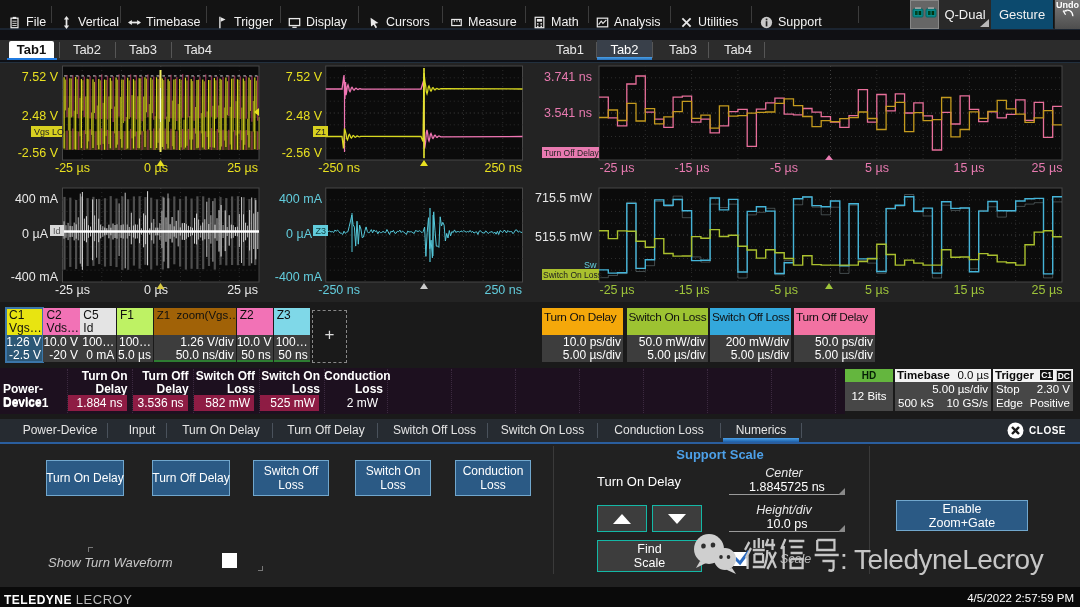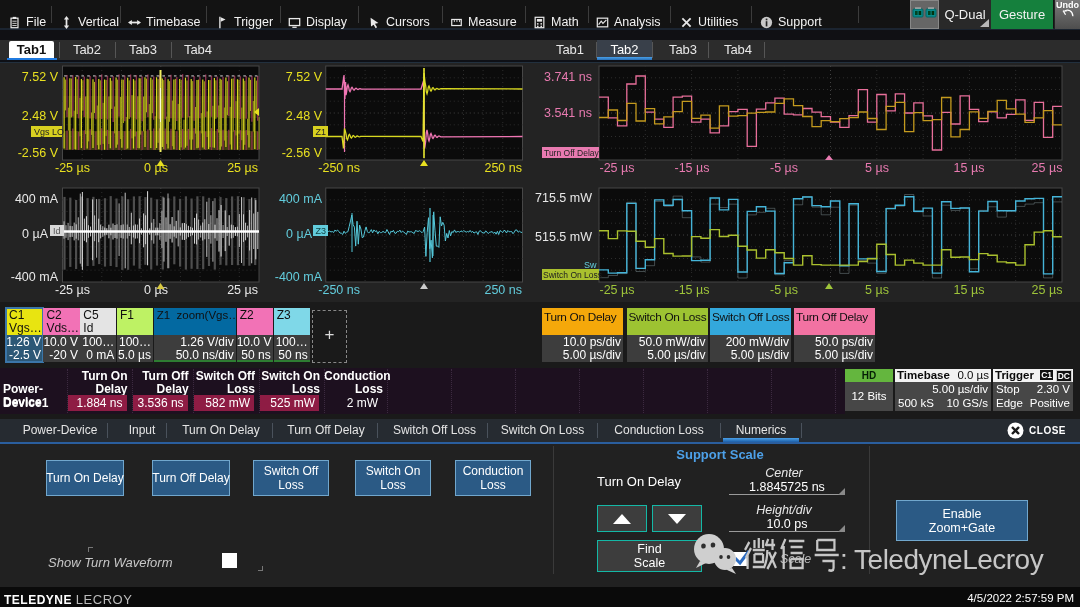--- a/index.html
+++ b/index.html
@@ -3,21 +3,21 @@
 *{margin:0;padding:0;box-sizing:border-box}
 html,body{width:1080px;height:607px;background:#1a1a1a;font-family:"Liberation Sans",sans-serif;overflow:hidden;position:relative}
 .abs{position:absolute}
 
 #menubar{left:0;top:0;width:1080px;height:30px;background:#131313;border-bottom:2px solid #1b2430}
 .mi{position:absolute;top:0;height:44px;display:flex;align-items:center;color:#f2f2f2;font-size:12.5px;white-space:nowrap}
 .mi svg{margin-right:5px;width:13px;height:13px}
 .msep{position:absolute;top:6px;width:1px;height:17px;background:#3c3c3c}
 #qdgray{left:910px;top:0;width:29px;height:29px;background:#666;border:1px solid #888}
 #qdual{left:939px;top:0;width:52px;height:29px;background:#292929;color:#f2f2f2;font-size:13px;display:flex;align-items:center;justify-content:center}
-#gesture{left:991px;top:0;width:62px;height:29px;background:#15803d;color:#f2f2f2;font-size:13px;display:flex;align-items:center;justify-content:center}
+#gesture{left:991px;top:0;width:62px;height:29px;background:#0c4a6e;color:#f2f2f2;font-size:13px;display:flex;align-items:center;justify-content:center}
 #undo{left:1054px;top:0;width:26px;height:29px;background:linear-gradient(#7a7a7a,#4e4e4e);color:#fff;font-size:9px;font-weight:bold;text-align:center;border-left:1px solid #222}
 
 #tabbar{left:0;top:30px;width:1080px;height:32px;background:#101014}
 #tabrow{position:absolute;left:0;top:10px;width:1080px;height:20px;background:#2c2c2c}
 .tab{position:absolute;top:0;height:20px;line-height:20px;color:#e8e8e8;font-size:13px;text-align:center}
 .tsep{position:absolute;top:2px;width:1px;height:16px;background:#565656}
 #tab1sel{left:9px;top:1px;width:45px;height:18px;background:#fff;color:#111;font-size:13px;font-weight:bold;text-align:center;line-height:18px;border-radius:2px 2px 0 0}
 #tab1line{left:7px;top:28px;width:50px;height:3px;background:#1f7ae0}
 #tab2box{left:597px;top:0;width:55px;height:20px;background:#39404a;color:#fff;font-size:13px;text-align:center;line-height:20px}
 #tab2line{left:597px;top:27px;width:55px;height:4px;background:linear-gradient(#4aa0e8,#1c5fa8)}
@@ -700,21 +700,21 @@
     </div>
     <div class="dbox" style="left:80.3px;width:36px;">
       <div class="dhead" style="background:#e4e4e4">C5<br>Id</div>
       <div class="dvals " style="">100…<br>0 mA</div>
     </div>
     <div class="dbox" style="left:117px;width:36px;">
       <div class="dhead" style="background:#bef264">F1<br></div>
       <div class="dvals " style="">100…<br>5.0 µs</div>
     </div>
     <div class="dbox" style="left:153.7px;width:82px;">
-      <div class="dhead" style="background:#0369a1"><span style="white-space:nowrap;font-size:11.5px">Z1&nbsp; zoom(Vgs…</span><br></div>
+      <div class="dhead" style="background:#a16207"><span style="white-space:nowrap;font-size:11.5px">Z1&nbsp; zoom(Vgs…</span><br></div>
       <div class="dvals greenb" style="">1.26 V/div<br>50.0 ns/div</div>
     </div>
     <div class="dbox" style="left:236.7px;width:36px;">
       <div class="dhead" style="background:#f272b6">Z2<br></div>
       <div class="dvals greenb" style="">10.0 V<br>50 ns</div>
     </div>
     <div class="dbox" style="left:273.7px;width:36px;">
       <div class="dhead" style="background:#7fd8e8">Z3<br></div>
       <div class="dvals greenb" style="">100…<br>50 ns</div>
     </div>
@@ -841,21 +841,21 @@
       <svg width="18" height="10">
         <path d="M9,10 L0,0 L18,0 Z" fill="#fff"></path>
       </svg>
     </div>
     <div class="graybtn" style="left:597px;top:96px;width:105px;height:32px">Find<br>Scale</div>
     <div class="abs" style="left:733px;top:108px;width:14px;height:14px;background:#fff"></div>
     <svg class="abs" style="left:733px;top:105px" width="20" height="18">
       <path d="M2,9 L7,14 L16,2" fill="none" stroke="#2a6ac0" stroke-width="3"></path>
     </svg>
     <div class="abs ital" style="left:780px;top:108px;font-size:12.5px;color:#bbb">Scale</div>
-    <div class="bluebtn" style="left:896px;top:56px;width:132px;height:41px;font-size:12.5px">Enable<br>Zoom+Gate</div>
+    <div class="bluebtn" style="left:896px;top:56px;width:132px;height:31px;font-size:12.5px">Enable<br>Zoom+Gate</div>
   </div>
 <div id="statusbar" class="abs">
     <div class="abs" style="left:4px;top:5px;font-size:12px;letter-spacing:0.5px"><b>TELEDYNE</b> <span style="color:#bbb;font-weight:normal;font-size:13px">LECROY</span></div>
     <div class="abs" style="right:6px;top:5px;font-size:11.5px">4/5/2022 2:57:59 PM</div>
   </div>
 <svg id="wm" class="abs" width="392" height="50" viewBox="0 0 392 50">
     <circle cx="21" cy="21" r="15" fill="#cfcfcf"></circle>
     <path d="M12,33 L8,40 L18,35 Z" fill="#cfcfcf"></path>
     <ellipse cx="15.5" cy="18" rx="2.3" ry="2.6" fill="#2e2e2e"></ellipse>
     <ellipse cx="25" cy="17" rx="2.3" ry="2.6" fill="#2e2e2e"></ellipse>

